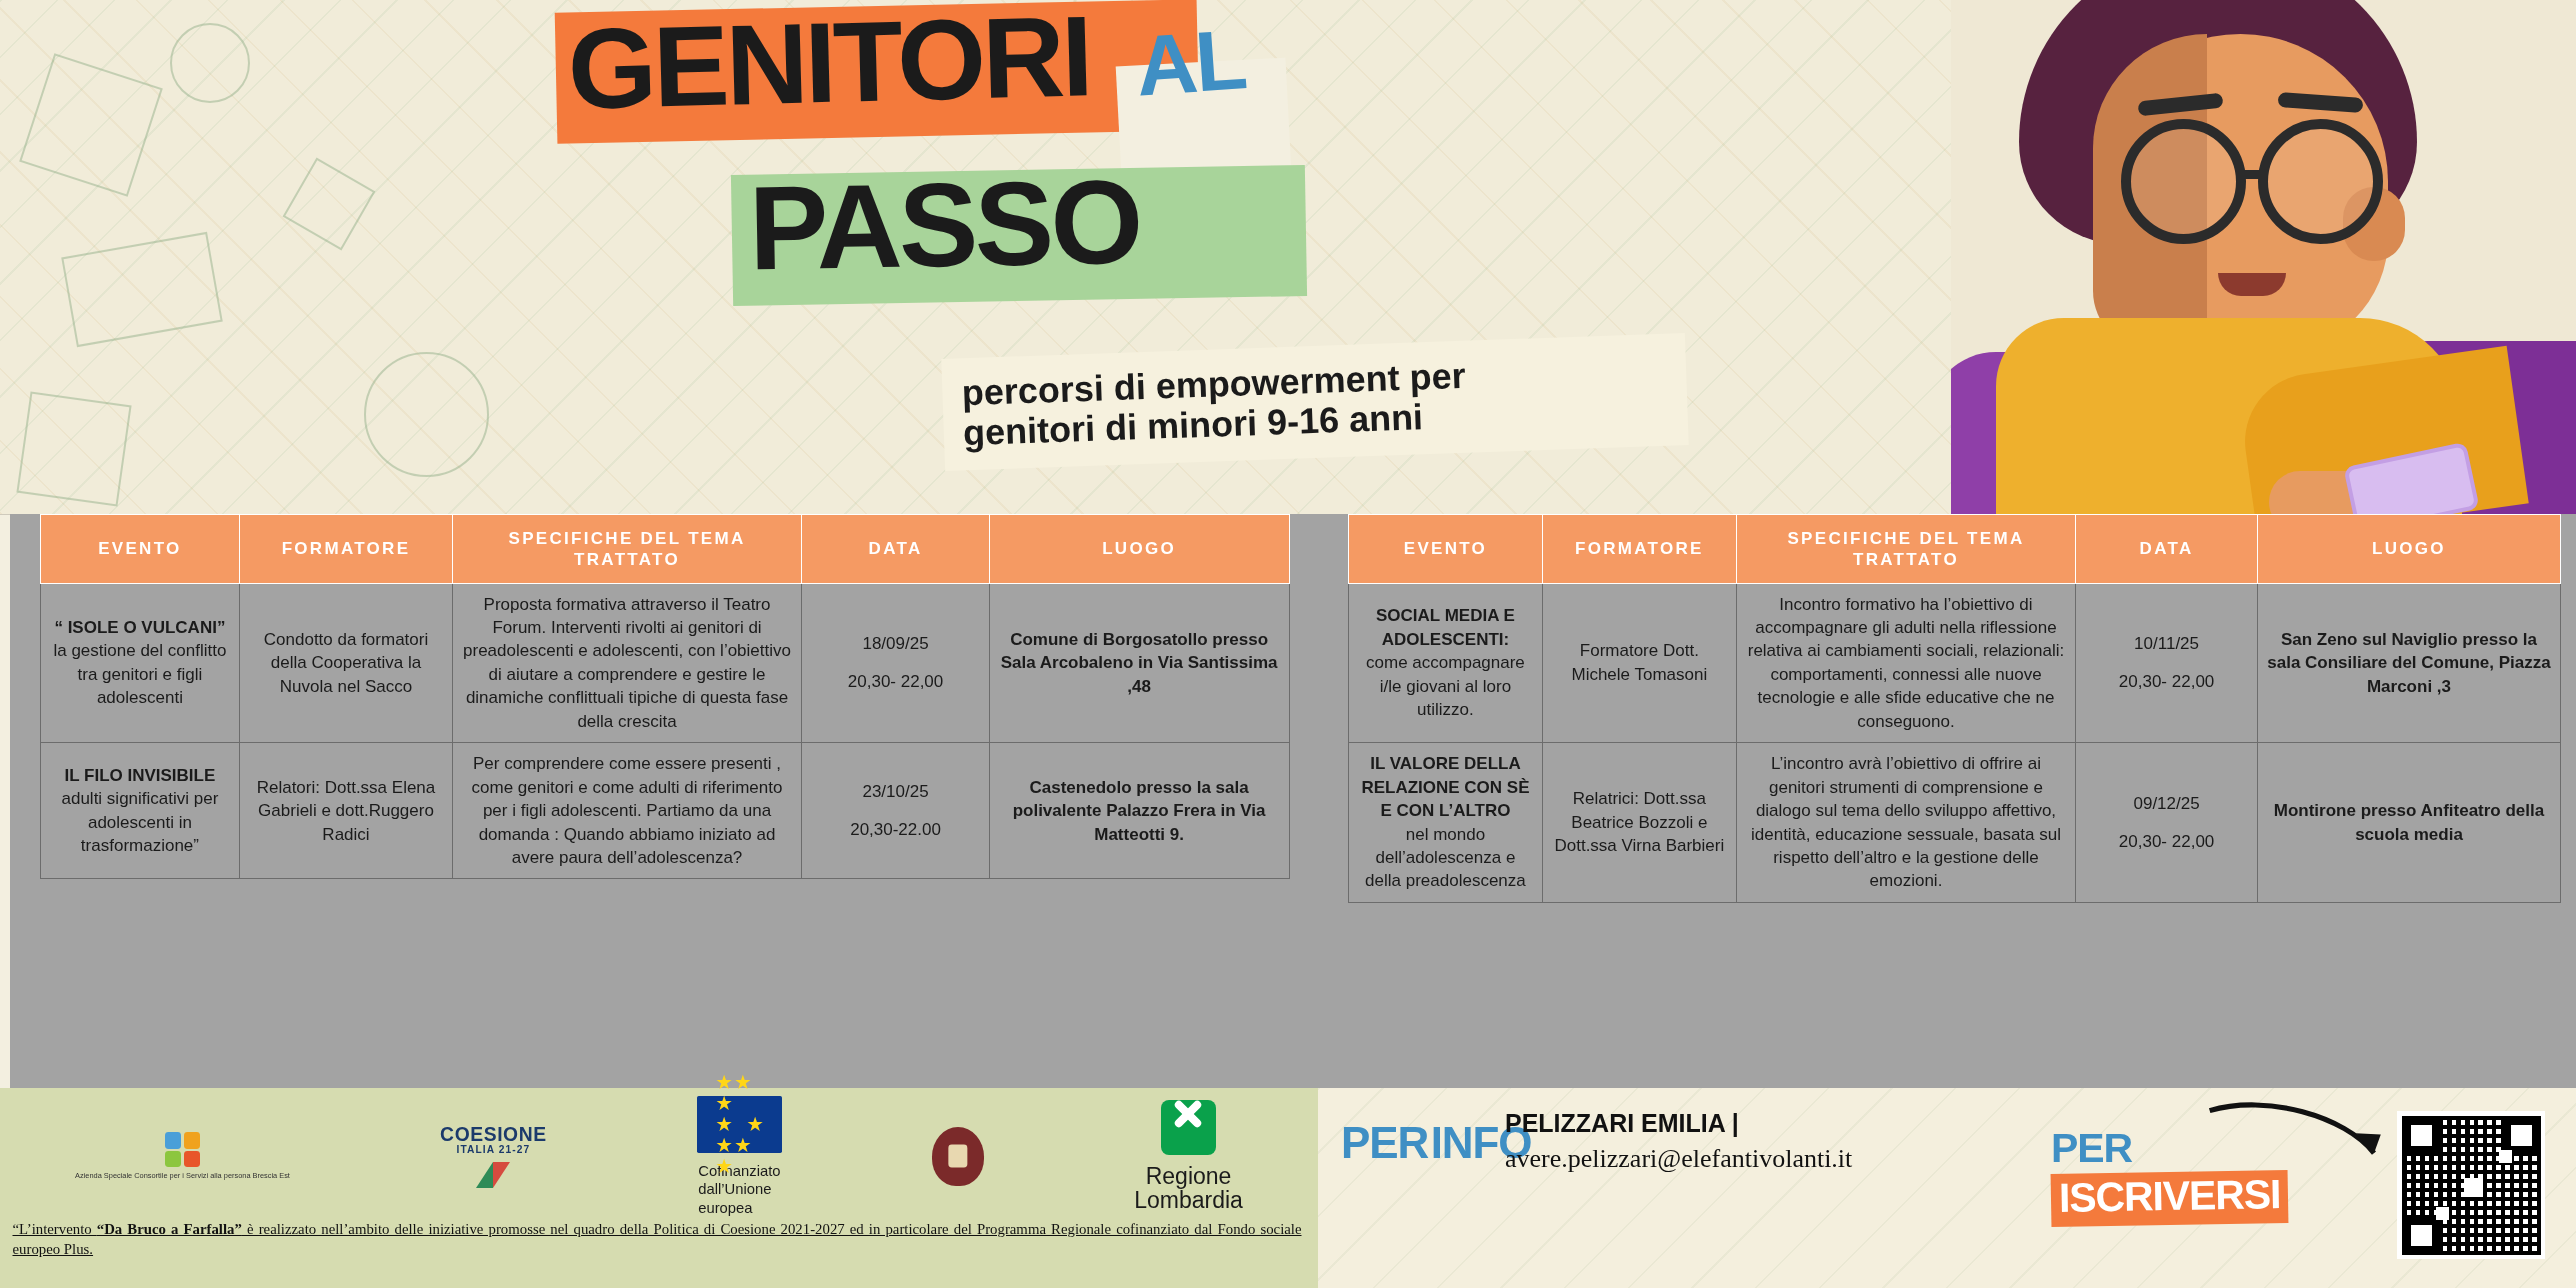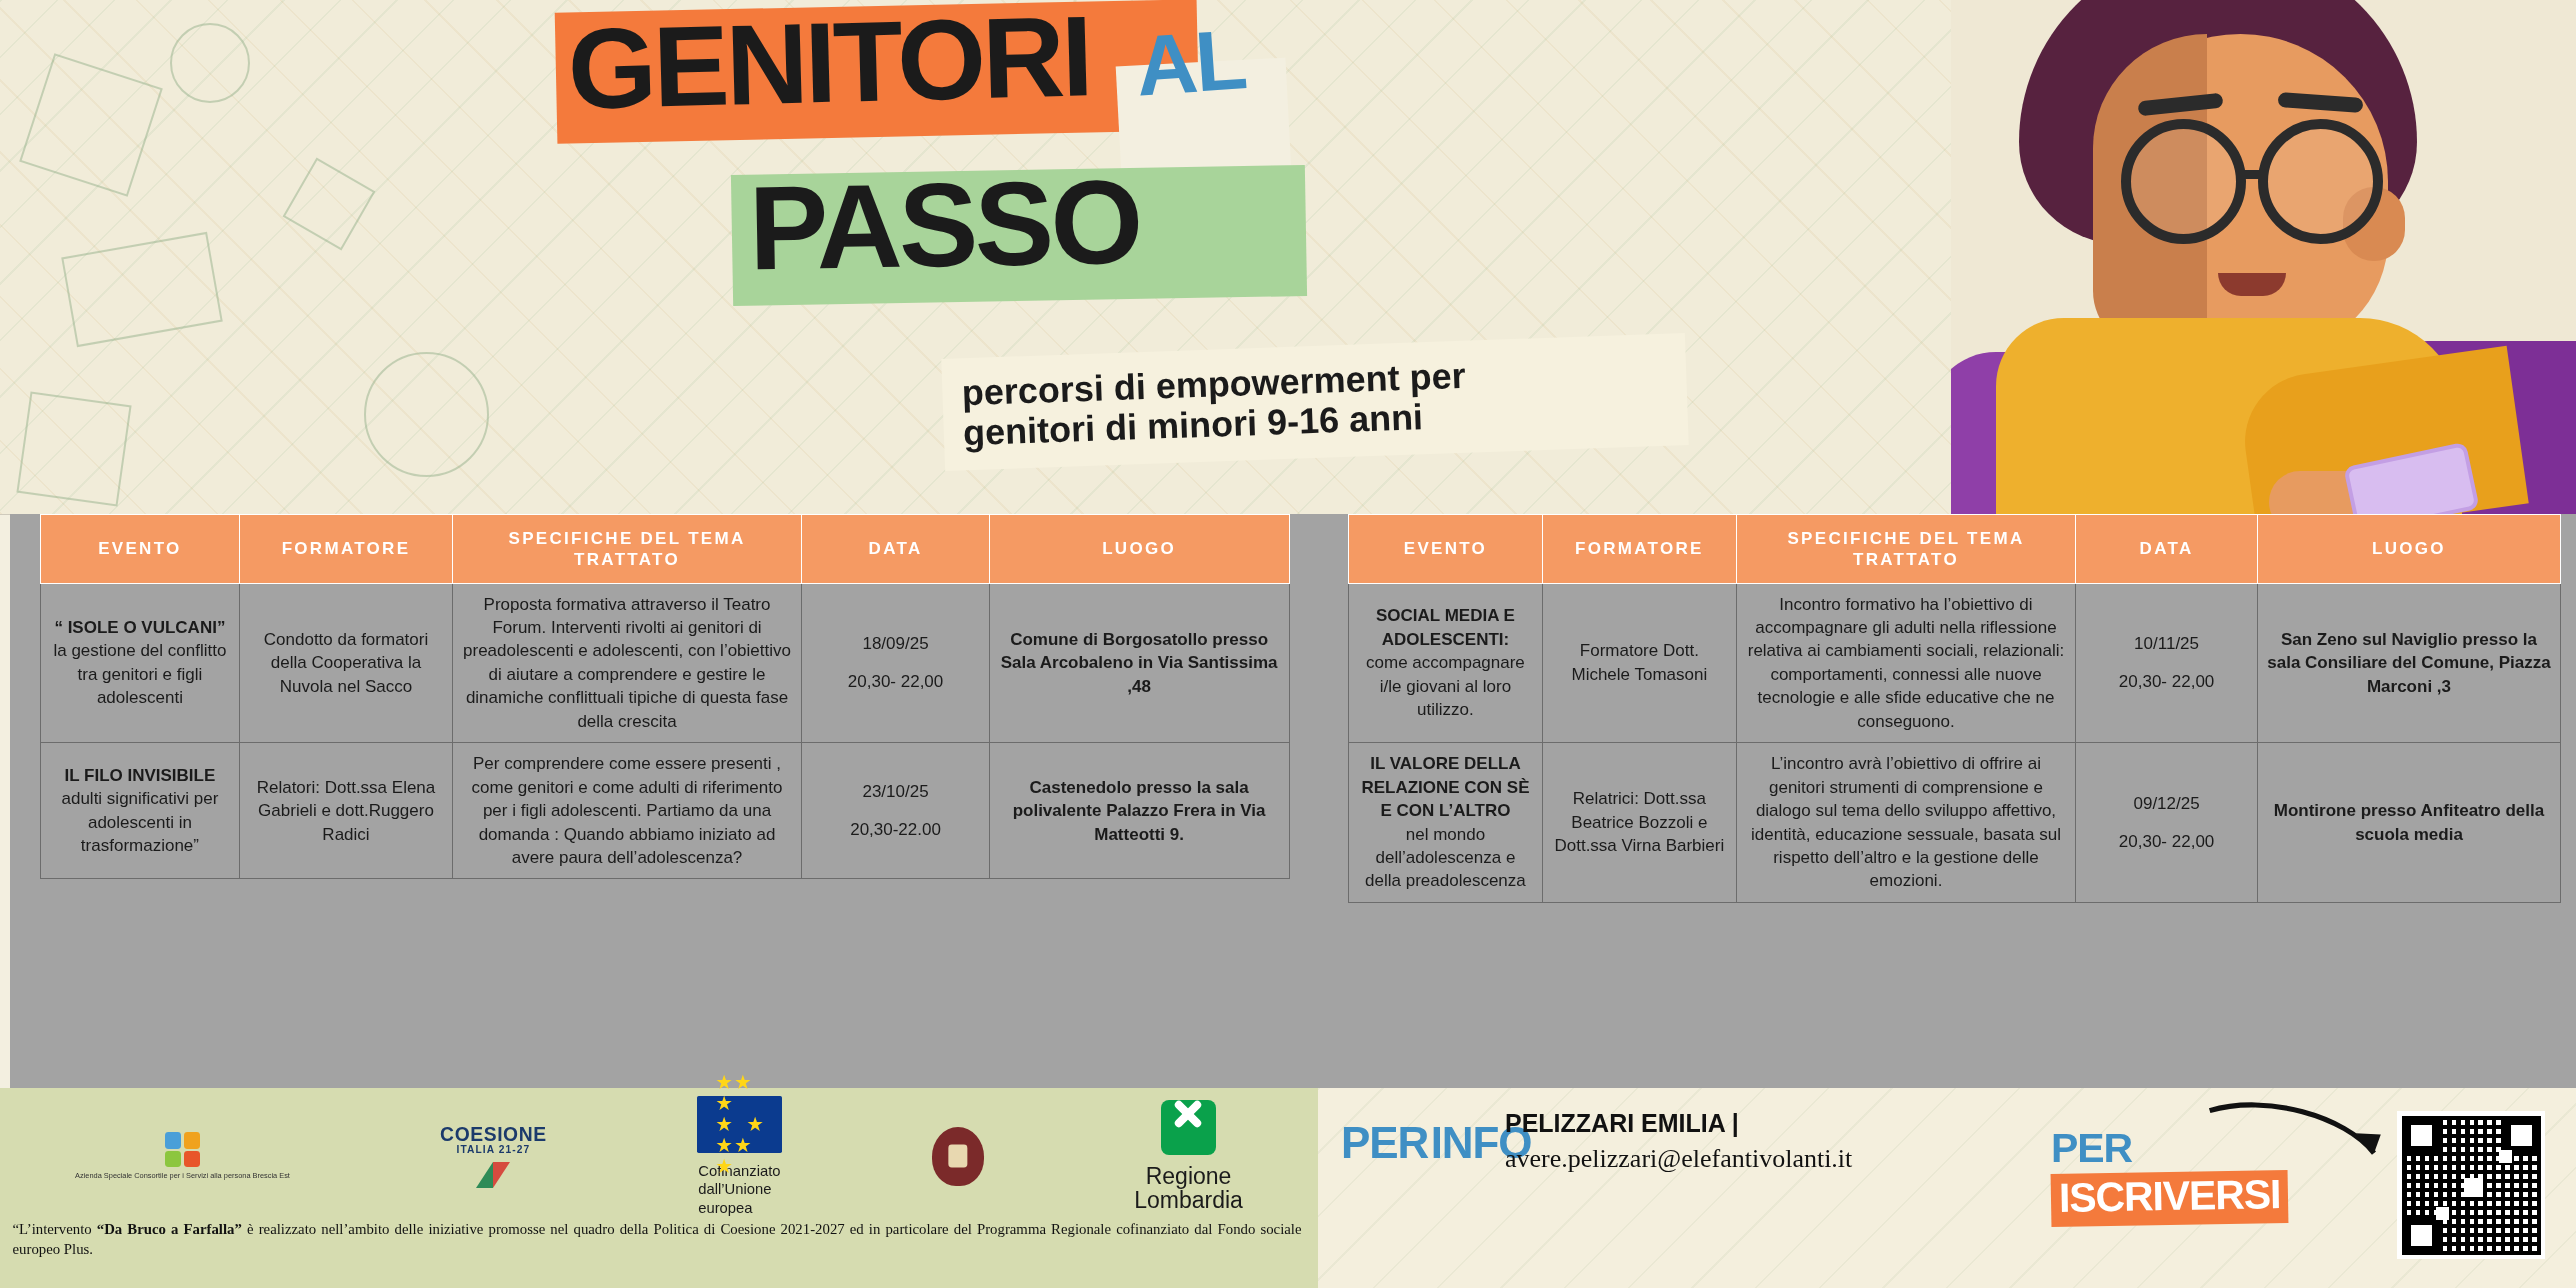--- a/index.html
+++ b/index.html
@@ -218,21 +218,21 @@
   .lomb .mark { width:55px; height:55px; background:#0aa14b; border-radius:8px; position:relative; }
   .lomb .mark:before, .lomb .mark:after {
     content:""; position:absolute; background:#fff;
   }
   .lomb .mark:before { left:10.2px; top:10.2px; width:34px; height:8px; transform:rotate(45deg); border-radius:4.5px;}
   .lomb .mark:after { left:10.2px; top:10.2px; width:34px; height:8px; transform:rotate(-45deg); border-radius:4.5px;}
   .lomb .txt { font-size:23px; color:#1b1b1b; font-weight:normal; line-height:1.05;text-align:center; }
   .disclaimer {
     position:absolute; left:12.5px; top:132px; width:1289px;
     font-family:"Liberation Serif", serif;
-    font-size:14.8px; color:#111; text-align:justify; line-height:1.35;
+    font-size:14.8px; color:#111; text-align:justify; line-height:1.35;text-decoration:underline;
   }
   .disclaimer b { font-weight:bold; }
 
   .footer-right {
     position:absolute; left:1318px; top:1088px; width:1258px; height:201px;
     background:#f4efdd;
     overflow:hidden;
   }
   .footer-right .pat {
     position:absolute; inset:0;

